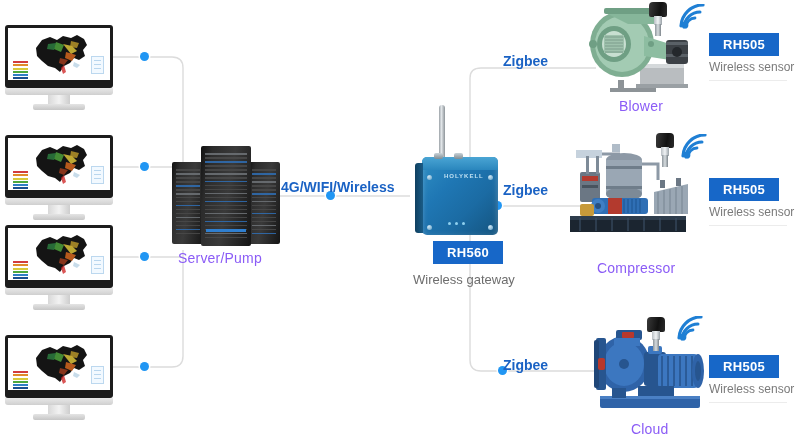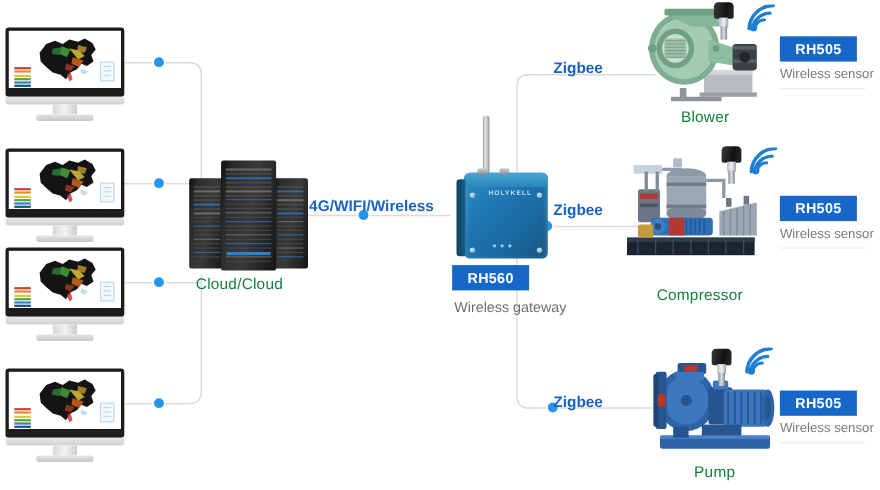--- a/index.html
+++ b/index.html
@@ -2,21 +2,21 @@
 <html><head>
 <meta charset="utf-8">
 <style>
   html,body{margin:0;padding:0;background:#fff;}
   body{width:800px;height:445px;position:relative;overflow:hidden;
        font-family:"Liberation Sans","DejaVu Sans",sans-serif;}
   #stage{position:absolute;inset:0;width:800px;height:445px;}
   .abs{position:absolute;}
 
   
-  .caption{font-size:14px;color:#15803d;letter-spacing:.2px;white-space:nowrap;}
+  .caption{font-size:14px;color:#8b5cf6;letter-spacing:.2px;white-space:nowrap;}
   .sublabel{font-size:12px;color:#7a7a7a;white-space:nowrap;}
   .linklabel{font-size:14px;font-weight:bold;color:#1a62c4;white-space:nowrap;}
   .badge{background:#1767c8;color:#fff;font-size:13px;font-weight:bold;
          padding:4px 14px;display:inline-block;white-space:nowrap;letter-spacing:.3px;}
   .dot{width:9px;height:9px;border-radius:50%;background:#2196f3;
        box-shadow:0 0 0 1.5px rgba(255,255,255,.9);}
 
   
   .monitor{width:108px;height:86px;}
   .mon-bezel{position:absolute;left:0;top:0;width:108px;height:63px;
@@ -312,21 +312,21 @@
           <s></s>
           <s class="b"></s>
           <s></s>
           <s></s>
           <s class="w"></s>
         <s></s>
       </div>
       <div style="position:absolute;left:5px;right:5px;bottom:14px;height:3px;background:#2f7fd0;"></div>
     </div>
   </div>
-  <div class="abs caption" style="left:178px;top:250px">Cloud/Cloud</div>
+  <div class="abs caption" style="left:178px;top:250px">Server/Pump</div>
 
   <div class="abs linklabel" style="left:281px;top:179px">4G/WIFI/Wireless</div>
 
   <div class="abs" style="left:418px;top:105px;width:96px;height:105px">
     <div class="gw-ant" style="left:21px;top:0;height:56px"></div>
     <div class="gw-body" style="left:4px;top:52px">
       <div class="gw-top"></div>
       <div class="gw-brand">HOLYKELL</div>
       <div class="gw-screw" style="left:5px;top:18px"></div>
       <div class="gw-screw" style="right:5px;top:18px"></div>
@@ -335,21 +335,21 @@
       <div class="gw-conn" style="left:12px;top:-4px"></div>
       <div class="gw-conn" style="left:32px;top:-4px"></div>
       <div class="gw-leds">
           <i></i>
           <i></i>
           <i></i>
         </div>
     </div>
     <div class="gw-side" style="left:-3px;top:58px"></div>
   </div>
-  <div class="abs badge" style="left:411px;top:241px">RH560</div>
+  <div class="abs badge" style="left:433px;top:241px">RH560</div>
   <div class="abs sublabel" style="left:413px;top:272px;font-size:13px;color:#6d6d6d">Wireless gateway</div>
 
   <div class="abs linklabel" style="left:503px;top:53px">Zigbee</div>
   <div class="abs linklabel" style="left:503px;top:182px">Zigbee</div>
   <div class="abs linklabel" style="left:503px;top:357px">Zigbee</div>
 
   <div class="abs blower" style="left:582px;top:4px;width:110px;height:92px">
     <svg viewBox="0 0 110 92" style="width:110px;height:92px">
       <rect x="58" y="60" width="44" height="22" fill="#b9bdc0"></rect>
       <rect x="58" y="60" width="44" height="4" fill="#d5d9db"></rect>
@@ -498,18 +498,18 @@
     <div class="cap"></div>
       <div class="neck"></div>
       <div class="foot"></div>
   </div>
   <svg class="wifi" style="left:676px;top:316px" viewBox="0 0 30 26">
     <path d="M3 22 A22 22 0 0 1 25 1" fill="none" stroke="#1f7fd4" stroke-width="3.2" stroke-linecap="round"></path>
     <path d="M5 22 A16 16 0 0 1 21 7" fill="none" stroke="#1f7fd4" stroke-width="3" stroke-linecap="round" transform="translate(1,1)"></path>
     <path d="M7 22 A9 9 0 0 1 16 13" fill="none" stroke="#1f7fd4" stroke-width="2.8" stroke-linecap="round" transform="translate(1,1)"></path>
     <circle cx="7" cy="21" r="3.4" fill="#1f7fd4"></circle>
   </svg>
-  <div class="abs caption" style="left:631px;top:421px">Pump</div>
+  <div class="abs caption" style="left:631px;top:421px">Cloud</div>
   <div class="abs badge" style="left:709px;top:355px">RH505</div>
   <div class="abs sublabel" style="left:709px;top:382px">Wireless sensor</div>
   <div class="abs underline" style="left:709px;top:402px;width:78px"></div>
 
 </div>
 
 </body></html>

